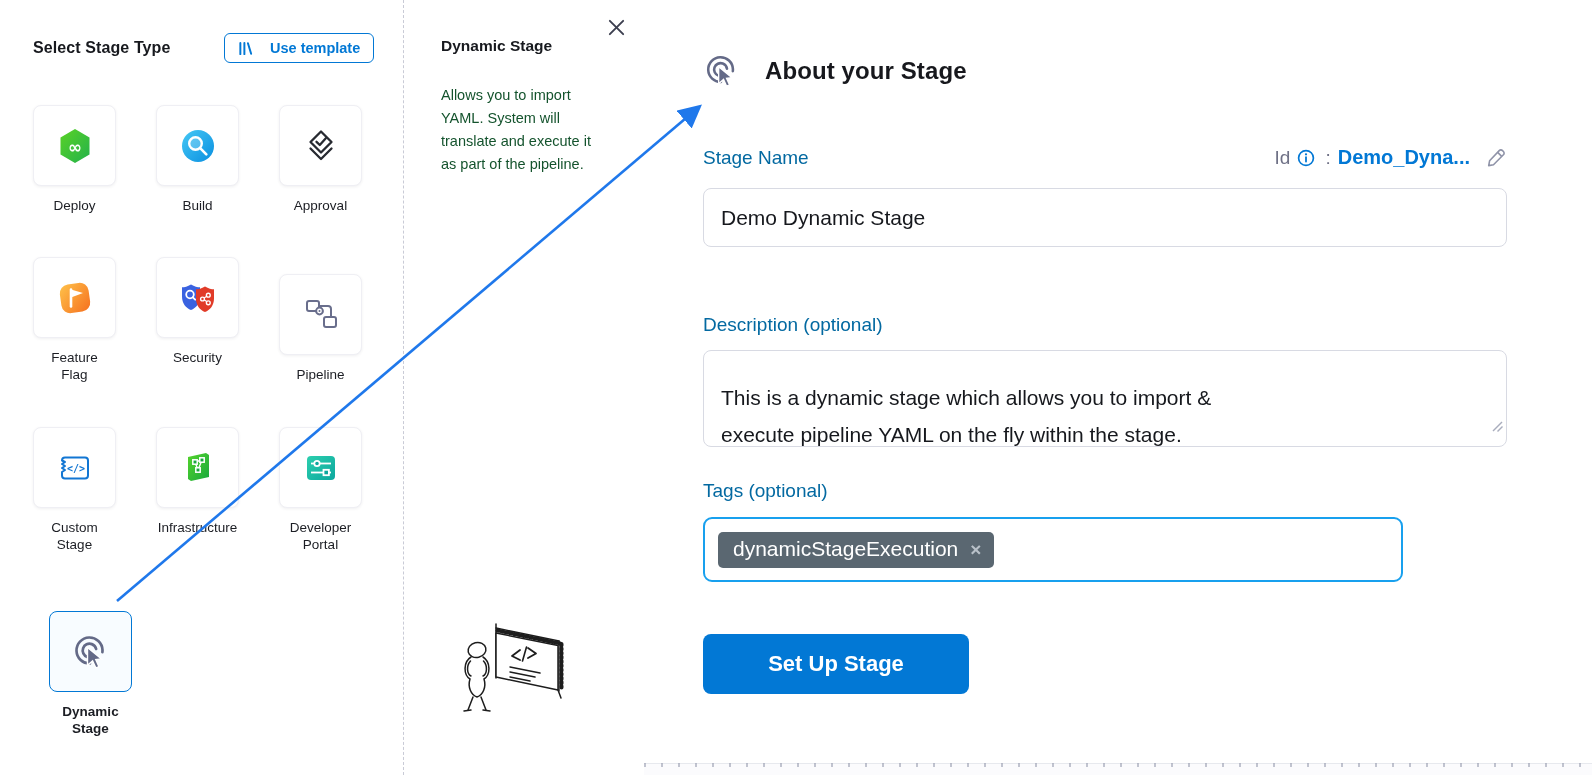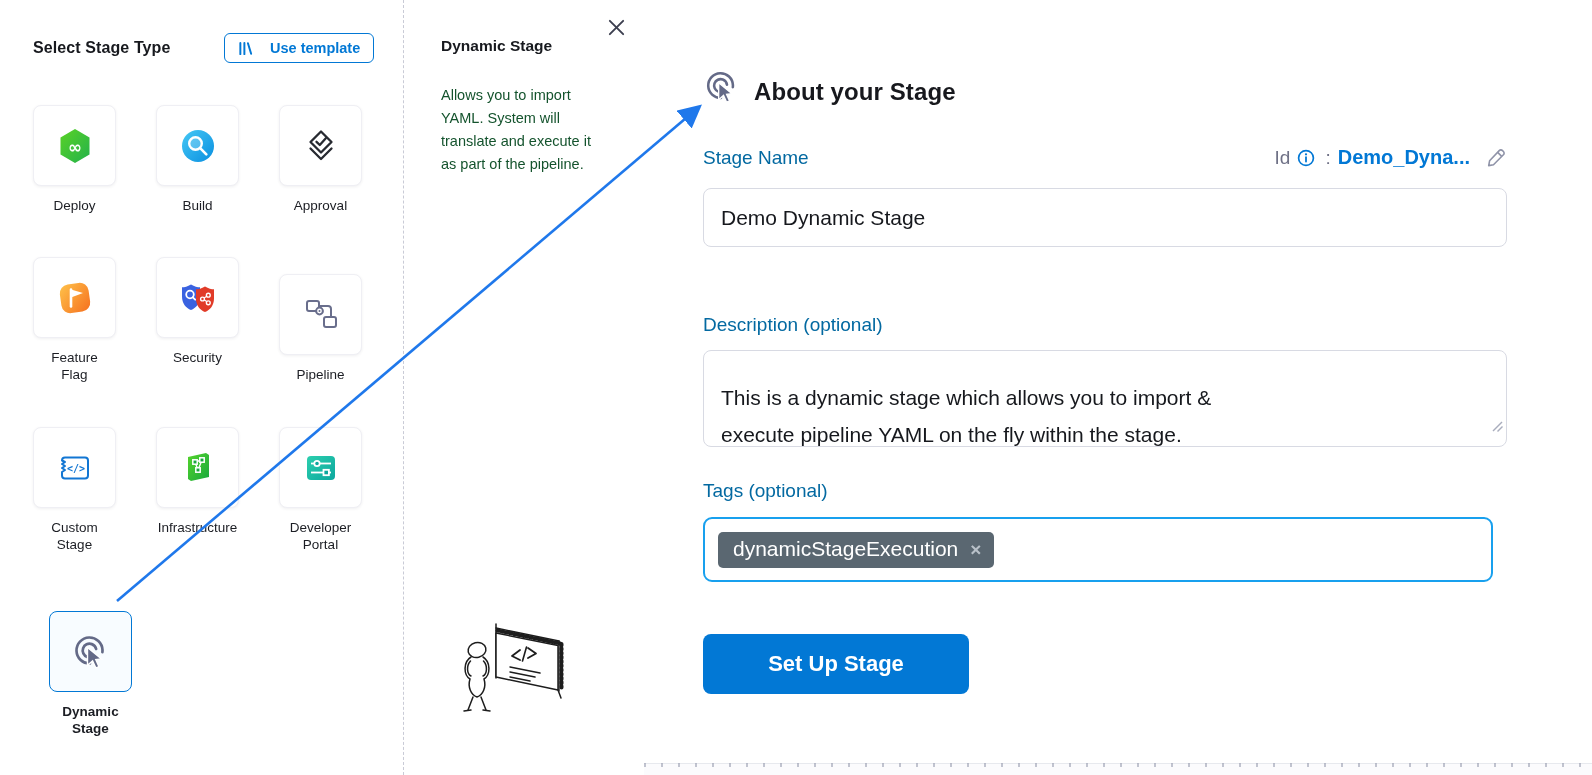--- a/index.html
+++ b/index.html
@@ -27,21 +27,21 @@
     cursor:pointer; display:flex; align-items:center; justify-content:center; }
   #drawer-title { position:absolute; left:441px; top:37px; font-size:15.5px; font-weight:bold; color:#17191e; }
   #drawer-desc { position:absolute; left:441px; top:84px; width:158px; font-size:14.5px; line-height:23px; color:#14532d; }
   #drawer-illustration { position:absolute; left:458px; top:618px; }
 
   
   #arrow-overlay { position:absolute; left:0; top:0; width:1592px; height:775px; pointer-events:none; z-index:10; }
 
   
   #form-panel { position:absolute; left:703px; top:0; width:804px; height:775px; }
-  #form-header { position:absolute; left:0; top:68px; display:flex; align-items:flex-end; gap:13px; }
+  #form-header { position:absolute; left:0; top:52px; display:flex; align-items:center; gap:24px; }
   #form-header .hicon svg { width:38px; height:38px; display:block; }
   #form-title { font-size:24px; font-weight:bold; color:#17181d; letter-spacing:.1px; }
 
   .field-label { font-size:19px; color:#0369a1; }
   #stage-name-row { position:absolute; left:0; top:146px; width:804px; display:flex; align-items:center; justify-content:space-between; }
   #id-group { display:flex; align-items:center; gap:7px; }
   #id-label { font-size:19px; color:#6f7186; }
   #id-colon { font-size:19px; color:#6f7186; margin-left:3px; }
   #id-value { font-size:20px; font-weight:600; color:#0278d5; cursor:pointer; }
   #id-edit-btn { border:none; background:transparent; cursor:pointer; margin-left:9px; display:flex; }
@@ -50,21 +50,21 @@
     background:#fff; display:flex; align-items:center; padding:0 17px; font-size:21px; color:#16181d; }
   #stage-name-input { top:188px; }
 
   #desc-label { position:absolute; left:0; top:314px; }
   #desc-box { position:absolute; left:0; top:350px; width:804px; height:97px; border:1px solid #d8dae3; border-radius:8px;
     background:#fff; padding:28px 17px; font-size:21px; line-height:37px; color:#16181d; }
   #desc-box .desc-text { max-width:545px; }
   #desc-resize { position:absolute; right:3px; bottom:3px; }
 
   #tags-label { position:absolute; left:0; top:480px; }
-  #tags-box { position:absolute; left:0; top:517px; width:790px; height:65px; border:2px solid #18a0ee; border-radius:9px;
+  #tags-box { position:absolute; left:0; top:517px; width:700px; height:65px; border:2px solid #18a0ee; border-radius:9px;
     background:#fff; display:flex; align-items:center; padding:0 13px; cursor:text; }
   #tag-chip { display:flex; align-items:center; background:#5a6771; border-radius:5px; padding:5px 13px 7px 15px; }
   #tag-chip .tag-text { color:#fff; font-size:21px; }
   #tag-remove { border:none; background:transparent; color:#b9c1c9; font-size:19px; font-weight:bold;
     margin-left:12px; cursor:pointer; line-height:1; padding-top:2px; }
 
   #setup-btn { position:absolute; left:0; top:634px; width:266px; height:60px; background:#0278d5; border:none;
     border-radius:8px; color:#fff; font-size:22px; font-weight:bold; font-family:inherit; cursor:pointer; }
 
   

